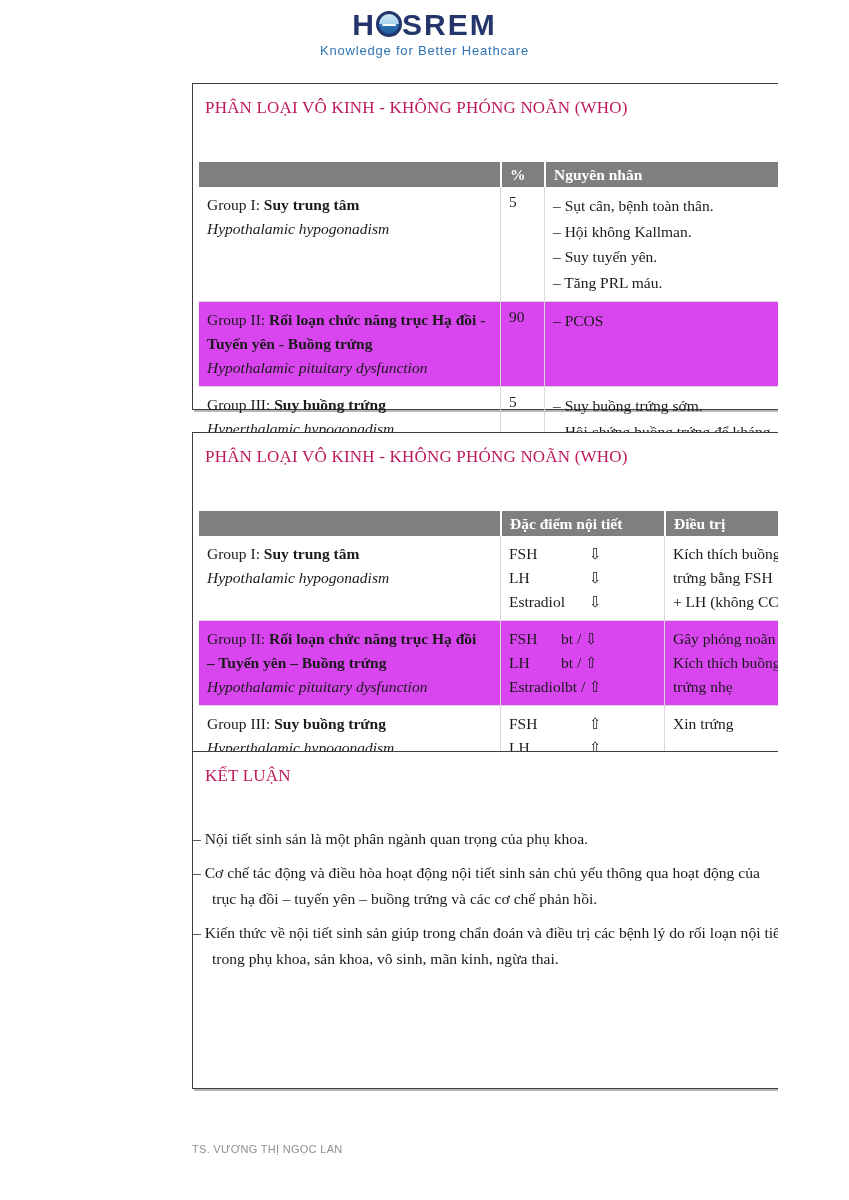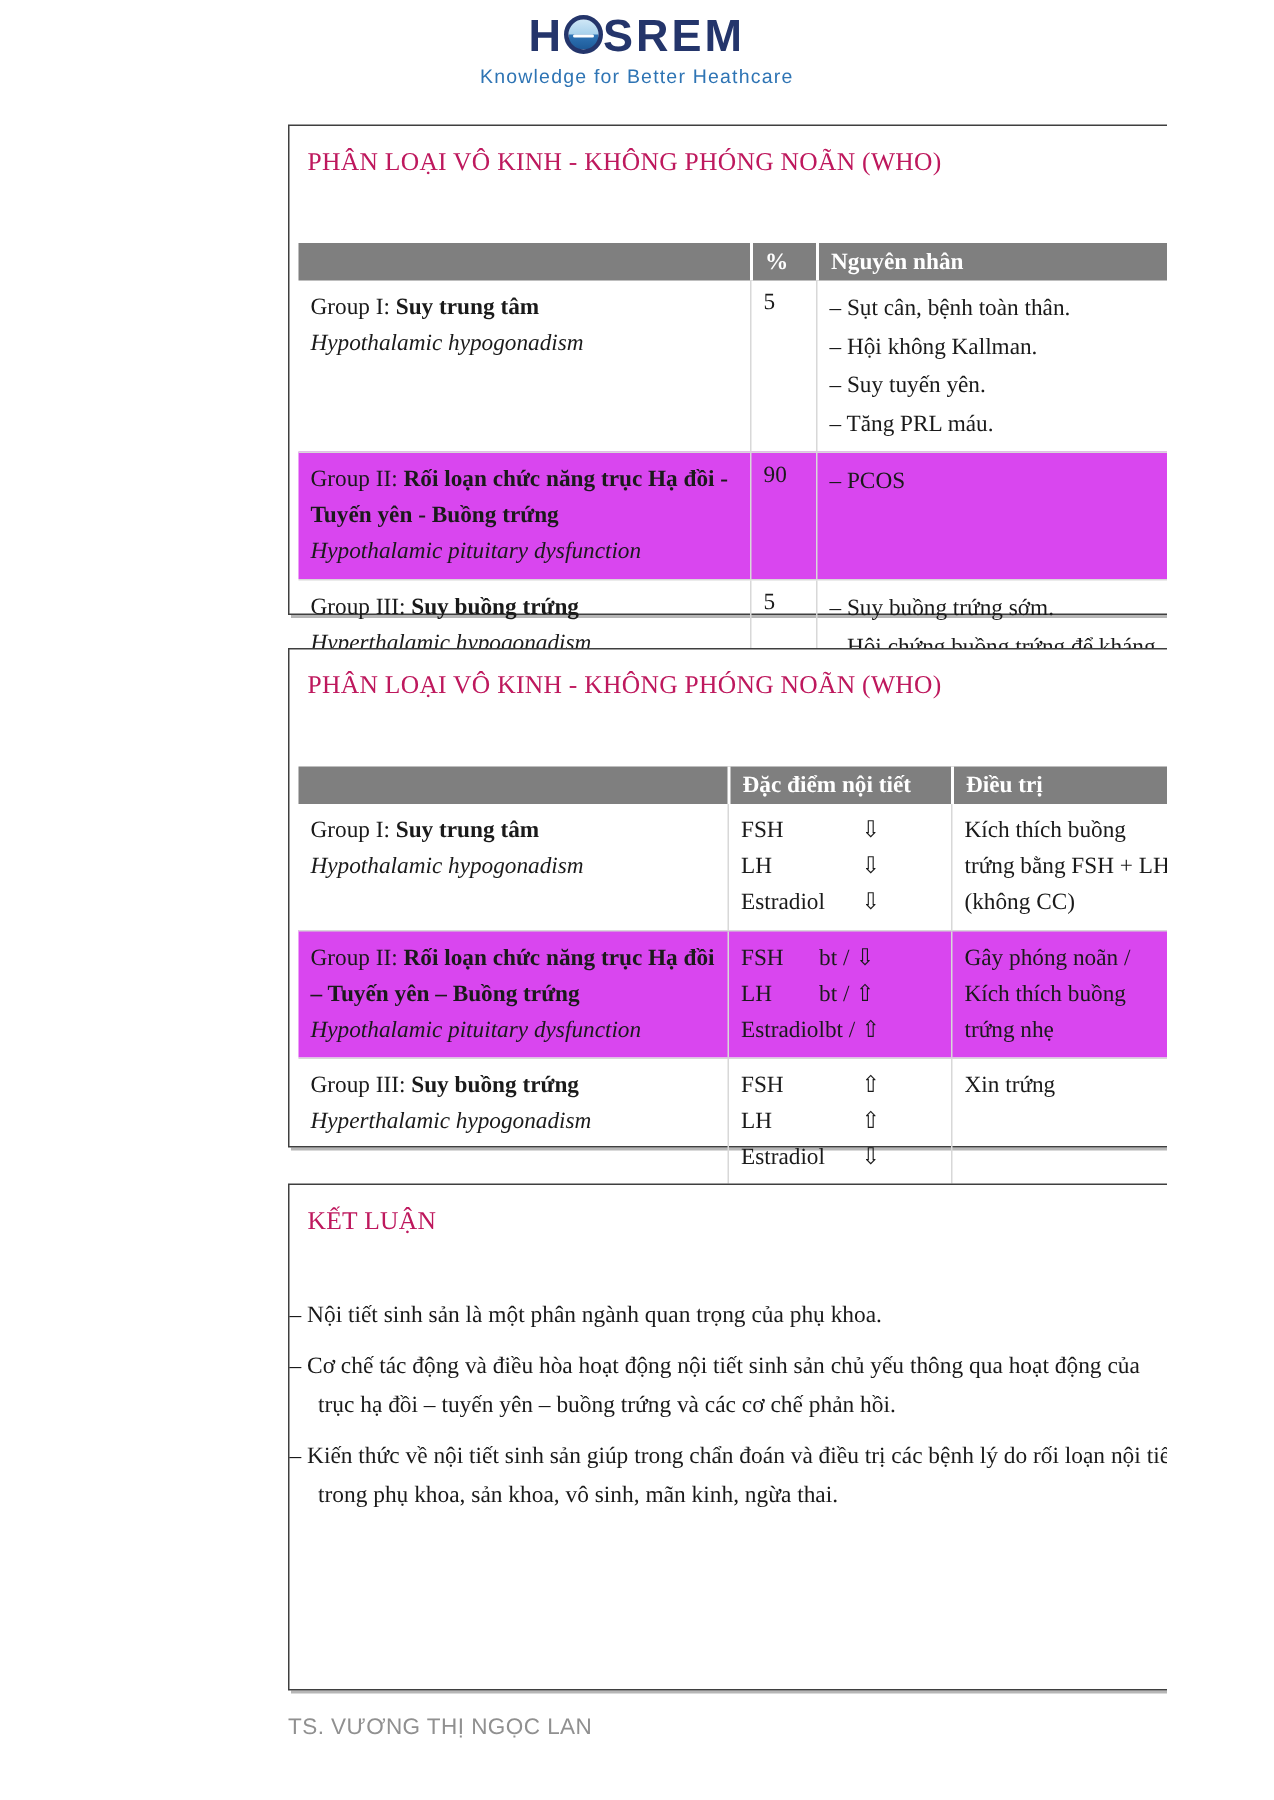--- a/index.html
+++ b/index.html
@@ -20,28 +20,28 @@
   .globe::after { content:""; position:absolute; left:3px; top:10px; width:14px; height:2px;
                   background:#ffffff; border-radius:2px; }
   .tagline { margin-top:3px; font-family:"Liberation Sans","DejaVu Sans",sans-serif;
              font-size:13px; letter-spacing:.8px; color:#2e74b4; }
 
   
   .box { position:absolute; left:121px; width:608px; background:#fff;
          border:1px solid #3f3f3f; box-shadow:2px 2px 0 rgba(110,110,110,.5); }
   .box1 { top:83px;  height:327px; }
   .box2 { top:432px; height:333px; }
-  .box3 { top:789px; height:338px; }
+  .box3 { top:751px; height:338px; }
   .box-title { margin:14px 12px 0 12px; font-size:17px; letter-spacing:.2px; color:#be185d; }
 
   
   .tbl { margin:44px 7px 0 6px; border-bottom:1px solid #d8d8d8; font-size:15.5px; }
   .thead { background:#7f7f7f; color:#ffffff; font-weight:bold; }
   .t1 .thead, .t1 .tr { display:grid; grid-template-columns:301px 44px 1fr; }
-  .t2 .thead, .t2 .tr { display:grid; grid-template-columns:286px 149px 1fr; }
+  .t2 .thead, .t2 .tr { display:grid; grid-template-columns:286px 149px 1fr;gap:15px; }
   .th { height:25px; line-height:25px; padding-left:8px; }
   .th + .th { border-left:2px solid #ffffff; }
   .tr + .tr { border-top:1px solid #d8d8d8; }
   .tr.stripe { background:#d946ef; }
   .td { padding:6px 8px 6px 8px; }
   .td + .td { border-left:1px solid #d8d8d8; }
   .t1 .r0 { min-height:102px; } .t1 .r1 { min-height:69px; } .t1 .r2 { min-height:52px; }
   .t2 .tr { min-height:72px; }
   .grpline { line-height:24px; }
   .grpline b { font-weight:bold; }
@@ -55,21 +55,21 @@
 
   
   .bullets { margin:40px 14px 0 0; }
   .bullet { font-size:15.6px; line-height:26px; padding-left:19px; text-indent:-19px;
             margin-bottom:8px; }
 
   
   .footer { position:absolute; left:121px; top:1143px; width:608px;
             display:flex; justify-content:space-between;
             font-family:"Liberation Sans","DejaVu Sans",sans-serif;
-            font-size:15px; letter-spacing:.3px; color:#909090; }
+            font-size:11px; letter-spacing:.3px; color:#909090; }
 </style>
 </head>
 <body>
 
 <div class="page">
 
   <div class="logo-wrap">
     <div class="brand"><span>H</span><span class="globe"></span><span>SREM</span></div>
     <div class="tagline">Knowledge for Better Heathcare</div>
   </div>

